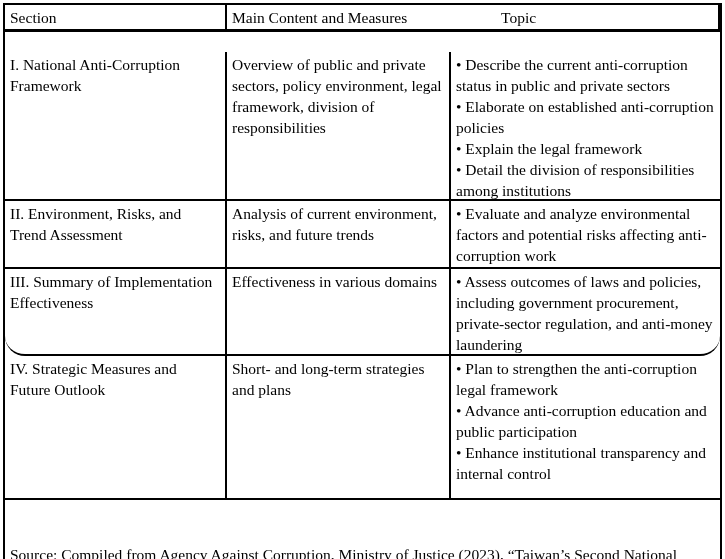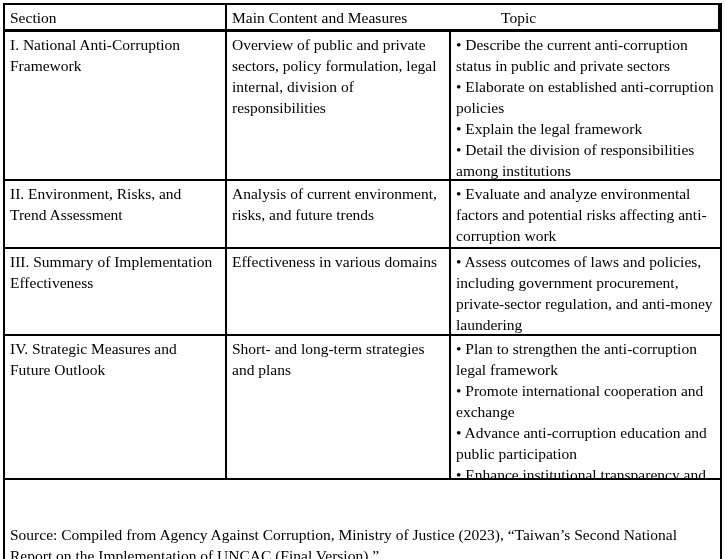--- a/index.html
+++ b/index.html
@@ -17,23 +17,23 @@
     display: flex;
     flex-direction: column;
     background: #ffffff;
   }
   .row {
     display: flex;
     flex-shrink: 0;
     border-bottom: 2px solid #000000;
   }
   .row.header-row { height: 27px; border-bottom: 3px solid #000000; }
-  .row.r1 { height: 149px; }
+  .row.r1 { height: 149px; margin-top: 20px; }
   .row.r2 { height: 68px; }
-  .row.r3 { height: 87px; }
+  .row.r3 { height: 87px; border-radius: 20px; }
   .row.r4 { height: 144px; }
   .row.source-row { height: 47px; border-bottom: none; margin-top: 41px; }
   .cell {
     padding: 2px 6px 0 5px;
     font-size: 15.5px;
     line-height: 21px;
     overflow: hidden;
   }
   .c1 { width: 222px; border-right: 2px solid #000000; }
   .c2 { width: 224px; border-right: 2px solid #000000; }
@@ -47,21 +47,21 @@
 <div class="table-wrap">
 
   <div class="row header-row">
     <div class="cell c1">Section</div>
     <div class="cell c3">Main Content and Measures</div>
     <div class="cell c2">Topic</div>
   </div>
 
   <div class="row r1">
     <div class="cell c1">I. National Anti-Corruption Framework</div>
-    <div class="cell c2">Overview of public and private sectors, policy formulation, legal internal, division of responsibilities</div>
+    <div class="cell c2">Overview of public and private sectors, policy environment, legal framework, division of responsibilities</div>
     <div class="cell c3">
       <div class="measure">• Describe the current anti-corruption status in public and private sectors</div>
       <div class="measure">• Elaborate on established anti-corruption policies</div>
       <div class="measure">• Explain the legal framework</div>
       <div class="measure">• Detail the division of responsibilities among institutions</div>
     </div>
   </div>
 
   <div class="row r2">
     <div class="cell c1">II. Environment, Risks, and Trend Assessment</div>
@@ -77,21 +77,20 @@
     <div class="cell c3">
       <div class="measure">• Assess outcomes of laws and policies, including government procurement, private-sector regulation, and anti-money laundering</div>
     </div>
   </div>
 
   <div class="row r4">
     <div class="cell c1">IV. Strategic Measures and Future Outlook</div>
     <div class="cell c2">Short- and long-term strategies and plans</div>
     <div class="cell c3">
       <div class="measure">• Plan to strengthen the anti-corruption legal framework</div>
-      <div class="measure">• Promote international cooperation and exchange</div>
       <div class="measure">• Advance anti-corruption education and public participation</div>
       <div class="measure">• Enhance institutional transparency and internal control</div>
     </div>
   </div>
 
   <div class="row source-row">
     <div class="cell source-cell">Source: Compiled from Agency Against Corruption, Ministry of Justice (2023), “Taiwan’s Second National Report on the Implementation of UNCAC (Final Version).”</div>
   </div>
 
 </div>

